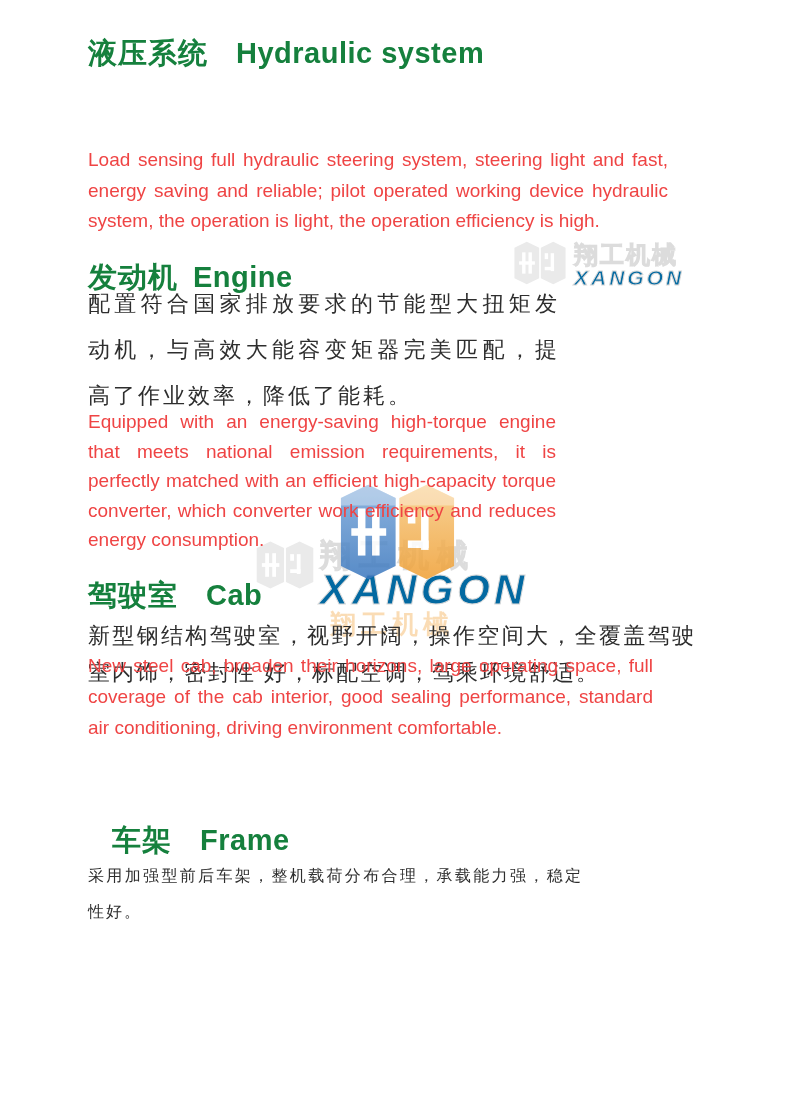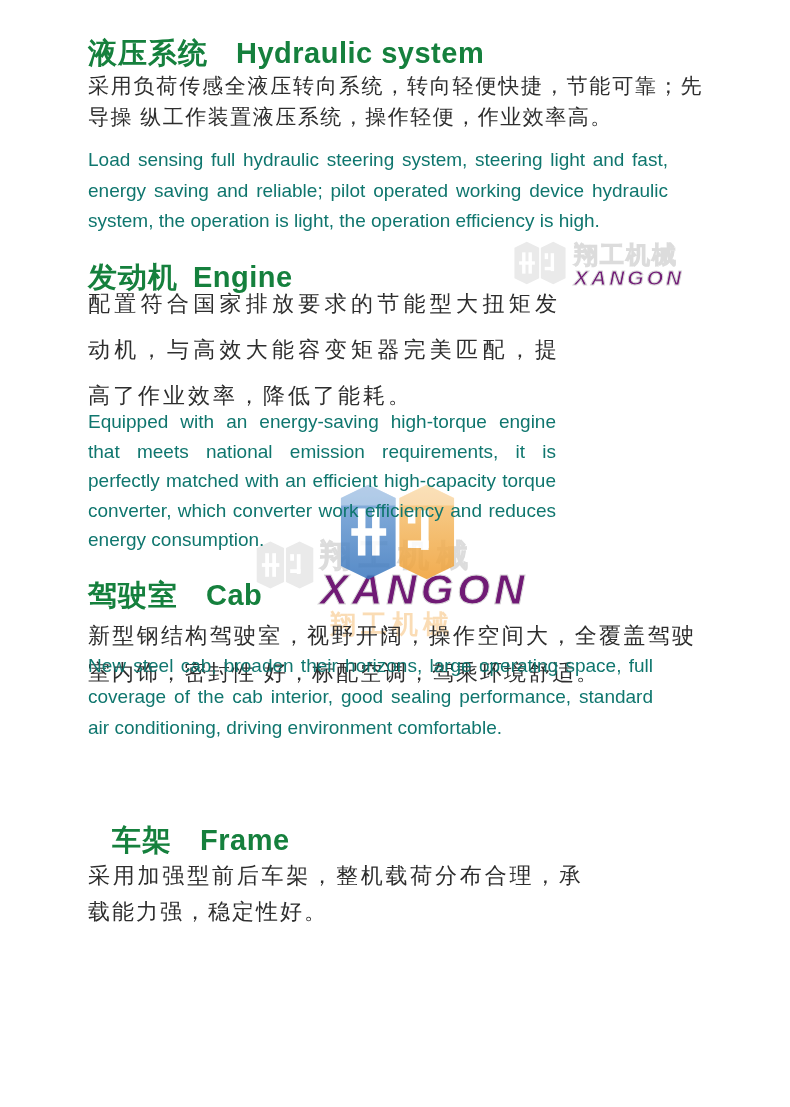--- a/index.html
+++ b/index.html
@@ -21,33 +21,33 @@
   }
   .heading .ten{margin-left:28px;letter-spacing:0.5px;}
   .zh{
     left:88px;
     color:#2e2e2e;
     text-align:justify;
     text-justify:inter-ideograph;
   }
   .en{
     left:88px;
-    color:#0f766e;
+    color:#ef4444;
     text-align:justify;
   }
   
   .wm{position:absolute;z-index:0;display:flex;align-items:flex-start;}
   .wm-texts{display:flex;flex-direction:column;}
   .wm-zh{
     font-weight:bold;color:#ececec;
     -webkit-text-stroke:1px #dcdcdc;
     letter-spacing:2px;white-space:nowrap;line-height:1.05;
   }
   .wm-en{
-    font-weight:bold;font-style:italic;color:#701a75;
+    font-weight:bold;font-style:italic;color:#0369a1;
     -webkit-text-stroke:1px #d9d9d9;
     letter-spacing:3px;white-space:nowrap;line-height:1.0;
   }
   .wm-ghost-orange{
     position:absolute;z-index:1;
     font-weight:bold;color:rgba(242,163,60,0.38);
     letter-spacing:5px;white-space:nowrap;
   }
   .cube-gray polygon.body{fill:#eaeaea;}
   svg.logo-cubes{display:block;}
@@ -113,33 +113,32 @@
       <rect x="72" y="30" width="8" height="14" fill="#fff"></rect>
       <polygon points="1,17 30,3 59,17 59,25 1,25" fill="#ffffff" opacity="0.35"></polygon>
       <polygon points="63,17 92,3 121,17 121,25 63,25" fill="#ffffff" opacity="0.35"></polygon>
     </svg>
   </div>
   <span class="wm-ghost-orange" style="left:330px;top:607px;font-size:26px;">翔工机械</span>
 
   <h2 class="txt heading" style="top:34px;">
     <span class="tzh">液压系统</span><span class="ten">Hydraulic system</span>
   </h2>
-  <p class="txt zh" style="top:70px;width:615px;font-size:21px;line-height:31px;letter-spacing:1.5px;">采用负荷传感全液压转向系统，转向轻便快捷，节能可靠；先导操 纵工作装置液压系统，操作轻便，作业效率高。</p>
   <p class="txt en" style="top:145px;width:580px;font-size:19px;line-height:30.5px;">Load sensing full hydraulic steering system, steering light and fast, energy saving and reliable; pilot operated working device hydraulic system, the operation is light, the operation efficiency is high.</p>
 
   <h2 class="txt heading" style="top:258px;">
     <span class="tzh">发动机</span><span class="ten" style="margin-left:15px;">Engine</span>
   </h2>
   <p class="txt zh" style="top:281px;width:472px;font-size:22px;line-height:46px;letter-spacing:3px;">配置符合国家排放要求的节能型大扭矩发动机，与高效大能容变矩器完美匹配，提高了作业效率，降低了能耗。</p>
   <p class="txt en" style="top:407px;width:468px;font-size:19px;line-height:29.5px;">Equipped with an energy-saving high-torque engine that meets national emission requirements, it is perfectly matched with an efficient high-capacity torque converter, which converter work efficiency and reduces energy consumption.</p>
 
   <h2 class="txt heading" style="top:576px;">
     <span class="tzh">驾驶室</span><span class="ten">Cab</span>
   </h2>
   <p class="txt zh" style="top:617px;width:608px;font-size:22px;line-height:37px;letter-spacing:2px;">新型钢结构驾驶室，视野开阔，操作空间大，全覆盖驾驶室内饰，密封性 好，标配空调，驾乘环境舒适。</p>
   <p class="txt en" style="top:650px;width:565px;font-size:19px;line-height:31px;">New steel cab, broaden their horizons, large operating space, full coverage of the cab interior, good sealing performance, standard air conditioning, driving environment comfortable.</p>
 
   <h2 class="txt heading" style="top:821px;margin-left:24px;">
     <span class="tzh">车架</span><span class="ten">Frame</span>
   </h2>
-  <p class="txt zh" style="top:858px;width:495px;font-size:22px;line-height:36px;letter-spacing:2px;">采用加强型前后车架，整机载荷分布合理，承载能力强，稳定性好。</p>
+  <p class="txt zh" style="top:858px;width:495px;font-size:16px;line-height:36px;letter-spacing:2px;">采用加强型前后车架，整机载荷分布合理，承载能力强，稳定性好。</p>
 
 </div>
 
 </body></html>

